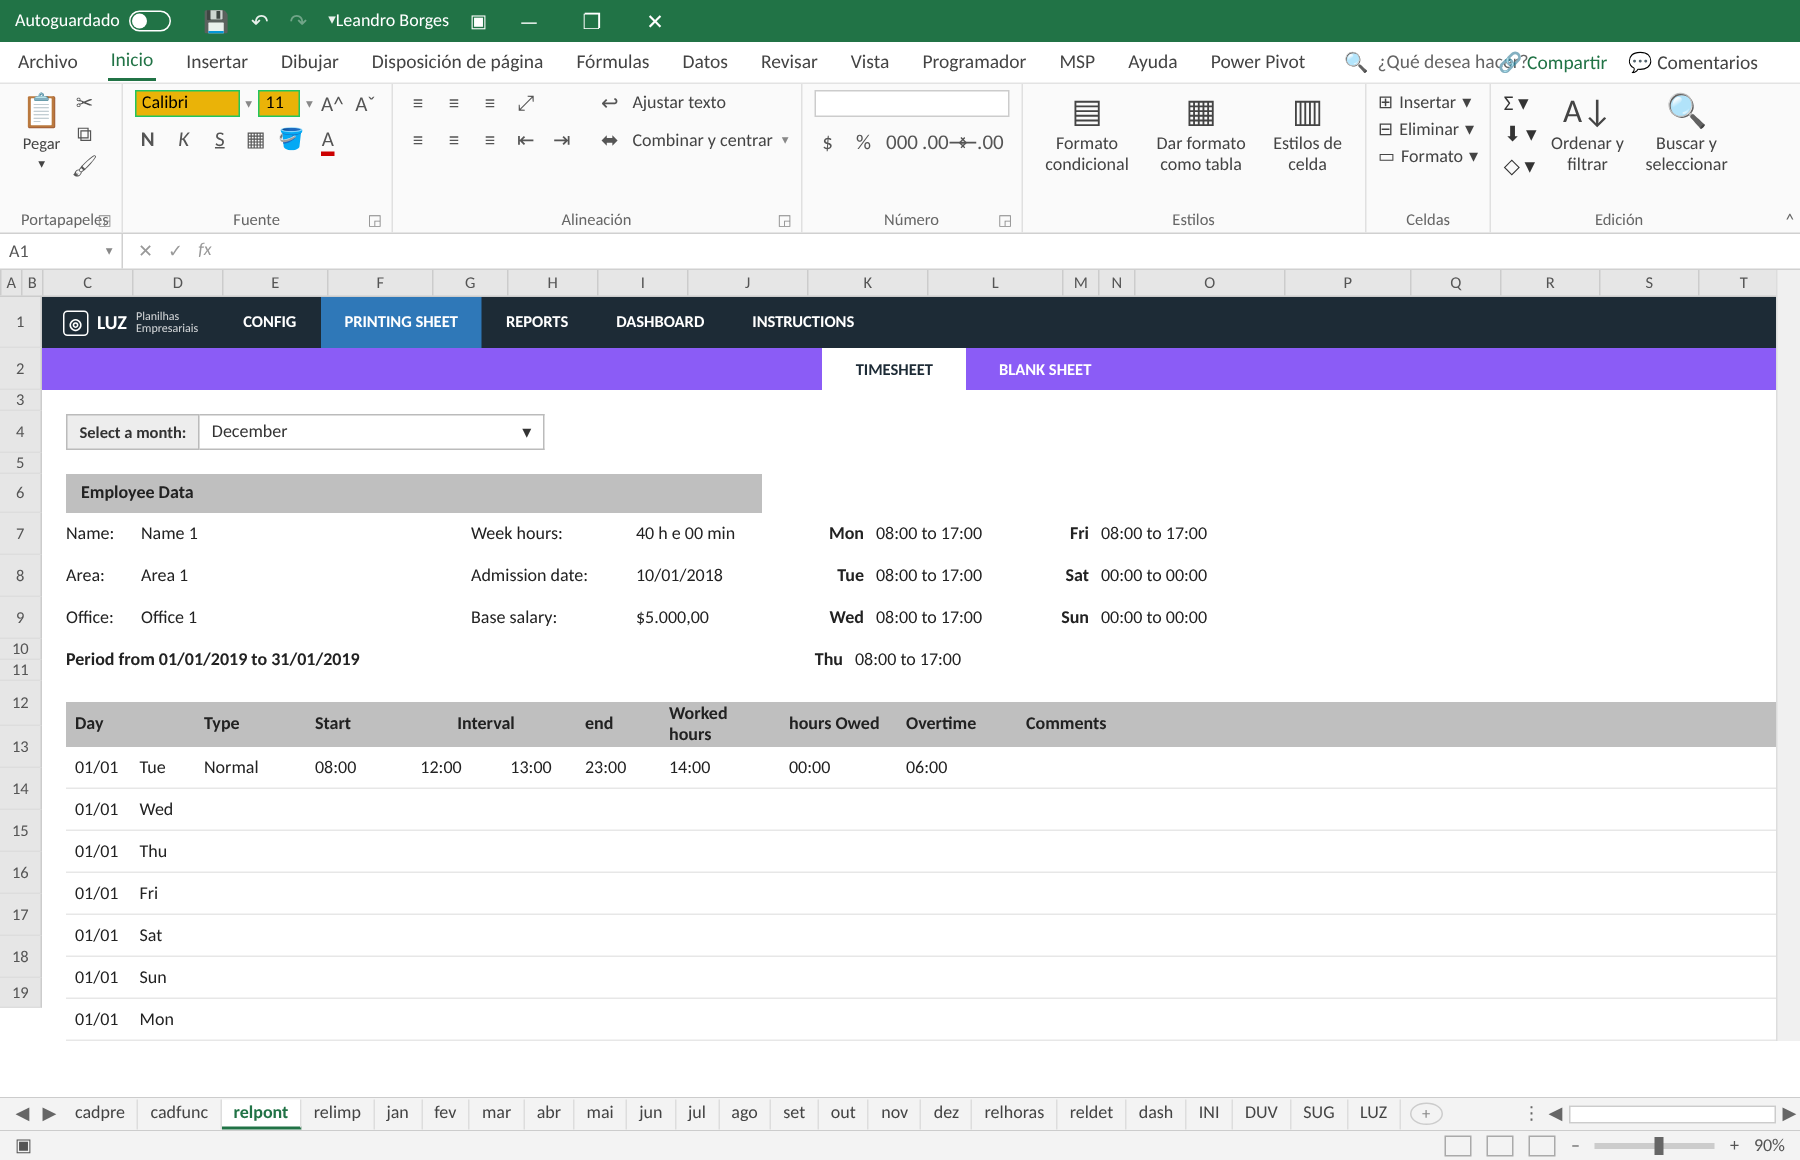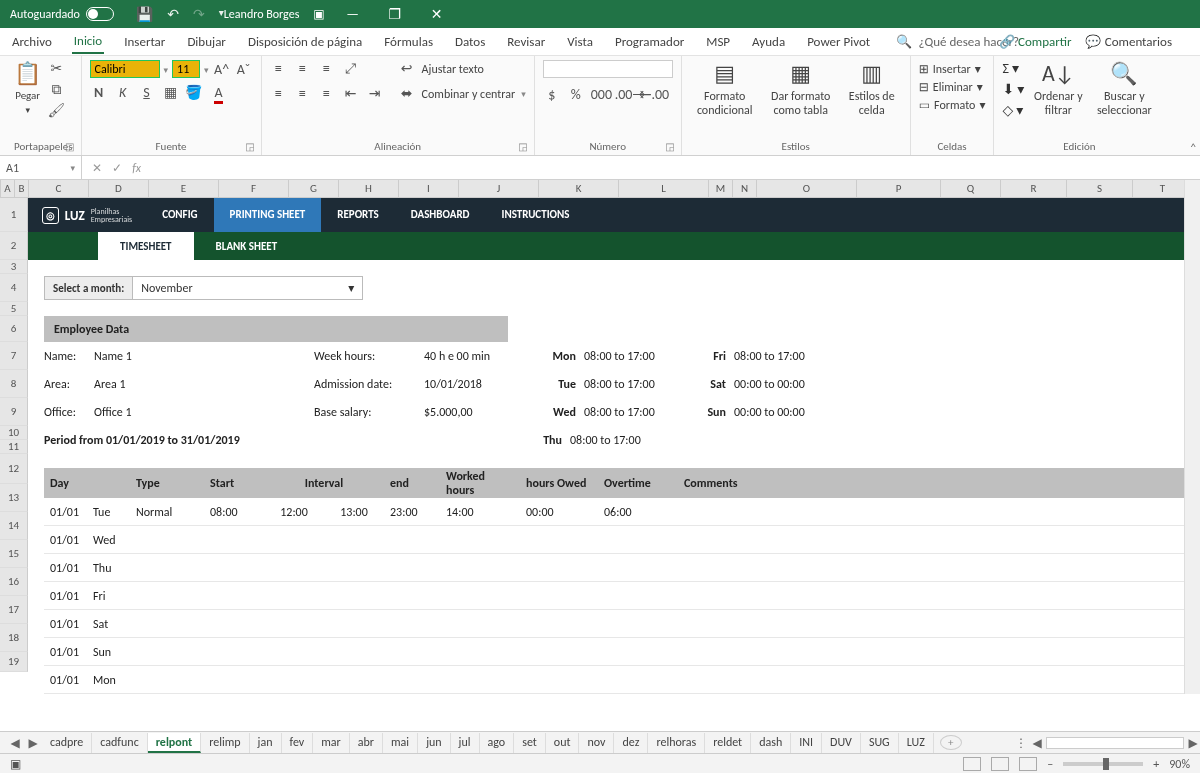--- a/index.html
+++ b/index.html
@@ -62,21 +62,21 @@
 .content { flex: 1; position: relative; }
 
 
 .navrow { background: #1d2b36; height: 34px; display: flex; align-items: stretch; color: #fff; font-size: 11px; font-weight: 600; }
 .brand { display: flex; align-items: center; gap: 6px; padding: 0 14px; font-weight: 700; font-size: 13px; }
 .brand-sub { font-size: 8px; font-weight: 400; line-height: 8px; opacity: .8;}
 .navtab { padding: 0 16px; display: flex; align-items: center; justify-content:center; text-align:center; line-height:12px; cursor: pointer; }
 .navtab.active { background: #2f78b8; }
 
 
-.subrow { background: #14532d; height: 28px; display: flex; align-items: stretch; }
+.subrow { background: #8b5cf6; height: 28px; display: flex; align-items: stretch; justify-content: center; }
 .subrow .subtab { padding: 0 22px; display: flex; align-items: center; color: #1d2b36; font-size: 11px; font-weight: 700; cursor: pointer; }
 .subrow .subtab.white { background: #fff; }
 
 .blankline { height: 14px; border-bottom: 0; }
 
 
 .monthrow { height: 28px; display:flex; align-items:center; padding-left: 16px; gap:0; }
 .monthlabel { background:#ededed; border:1px solid #bbb; height:24px; display:flex; align-items:center; padding:0 8px; font-weight:700; font-size:11px; }
 .monthsel { border:1px solid #bbb; border-left:none; height:24px; width:230px; display:flex; align-items:center; justify-content:space-between; padding:0 8px; font-size:12px; }
 
@@ -395,21 +395,21 @@
       <div class="subrow">
         <div style="width:70px"></div>
         <div class="subtab white">TIMESHEET</div>
         <div class="subtab" style="color:#fff">BLANK SHEET</div>
       </div>
       <div class="blankline"></div>
 
       <div class="monthrow">
         <div class="monthlabel">Select a month:</div>
         <div class="monthsel">
-            <span>November</span>
+            <span>December</span>
             <span>▾</span>
           </div>
       </div>
       <div class="gap"></div>
 
       <div class="sects">
         <div class="sect emp">Employee Data</div>
         <div class="sectgap"></div>
       </div>
 

